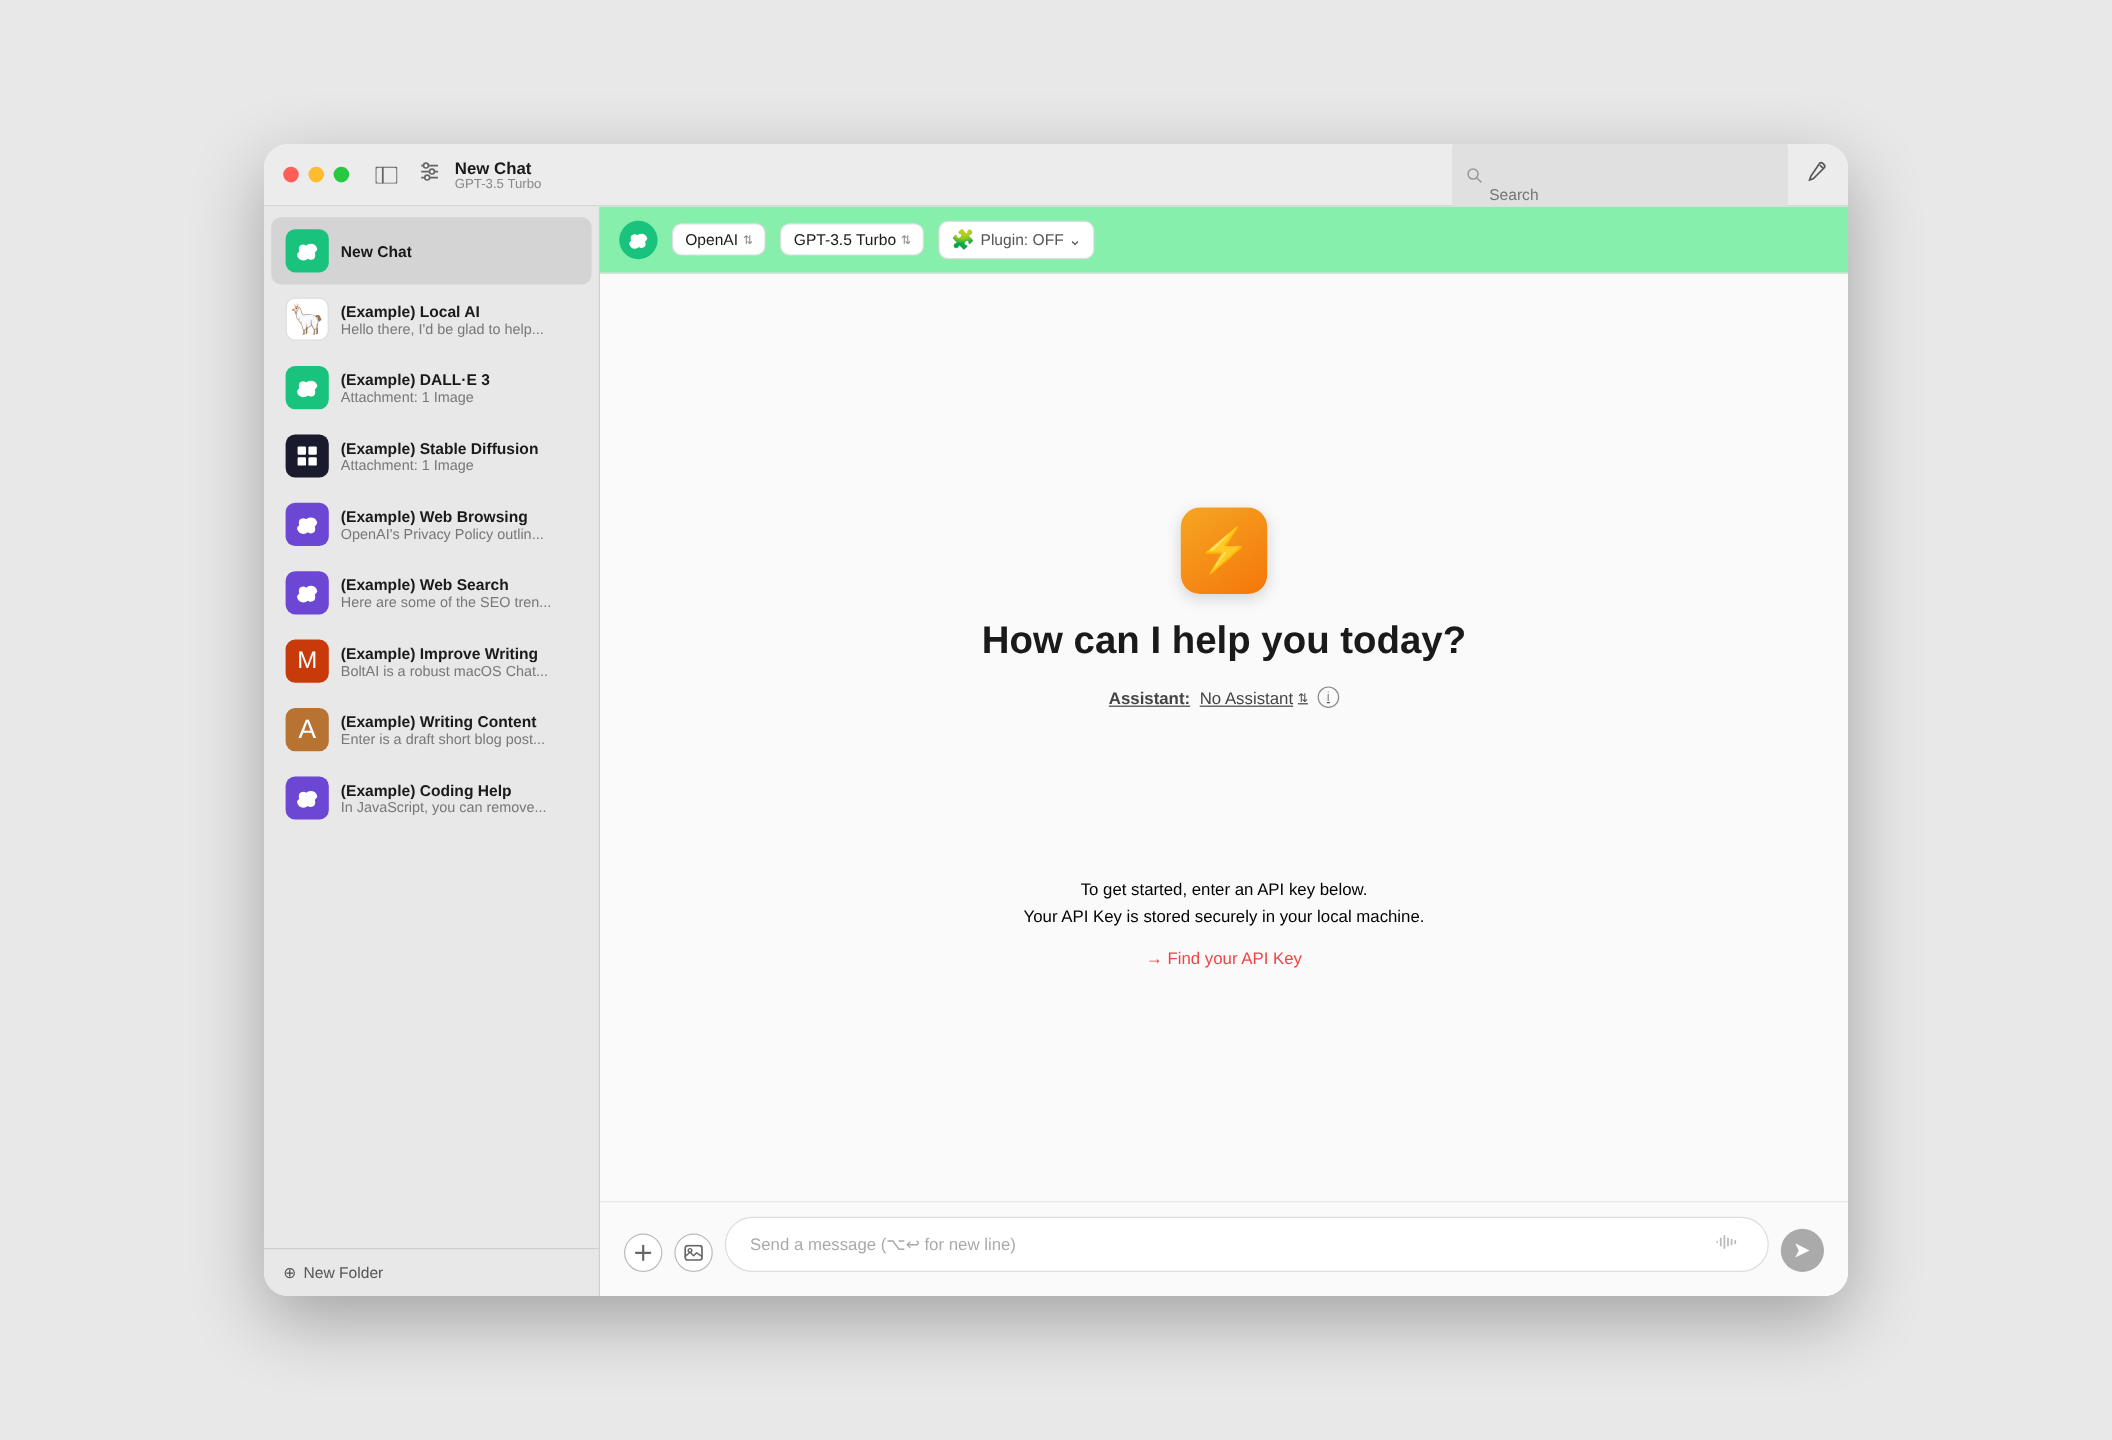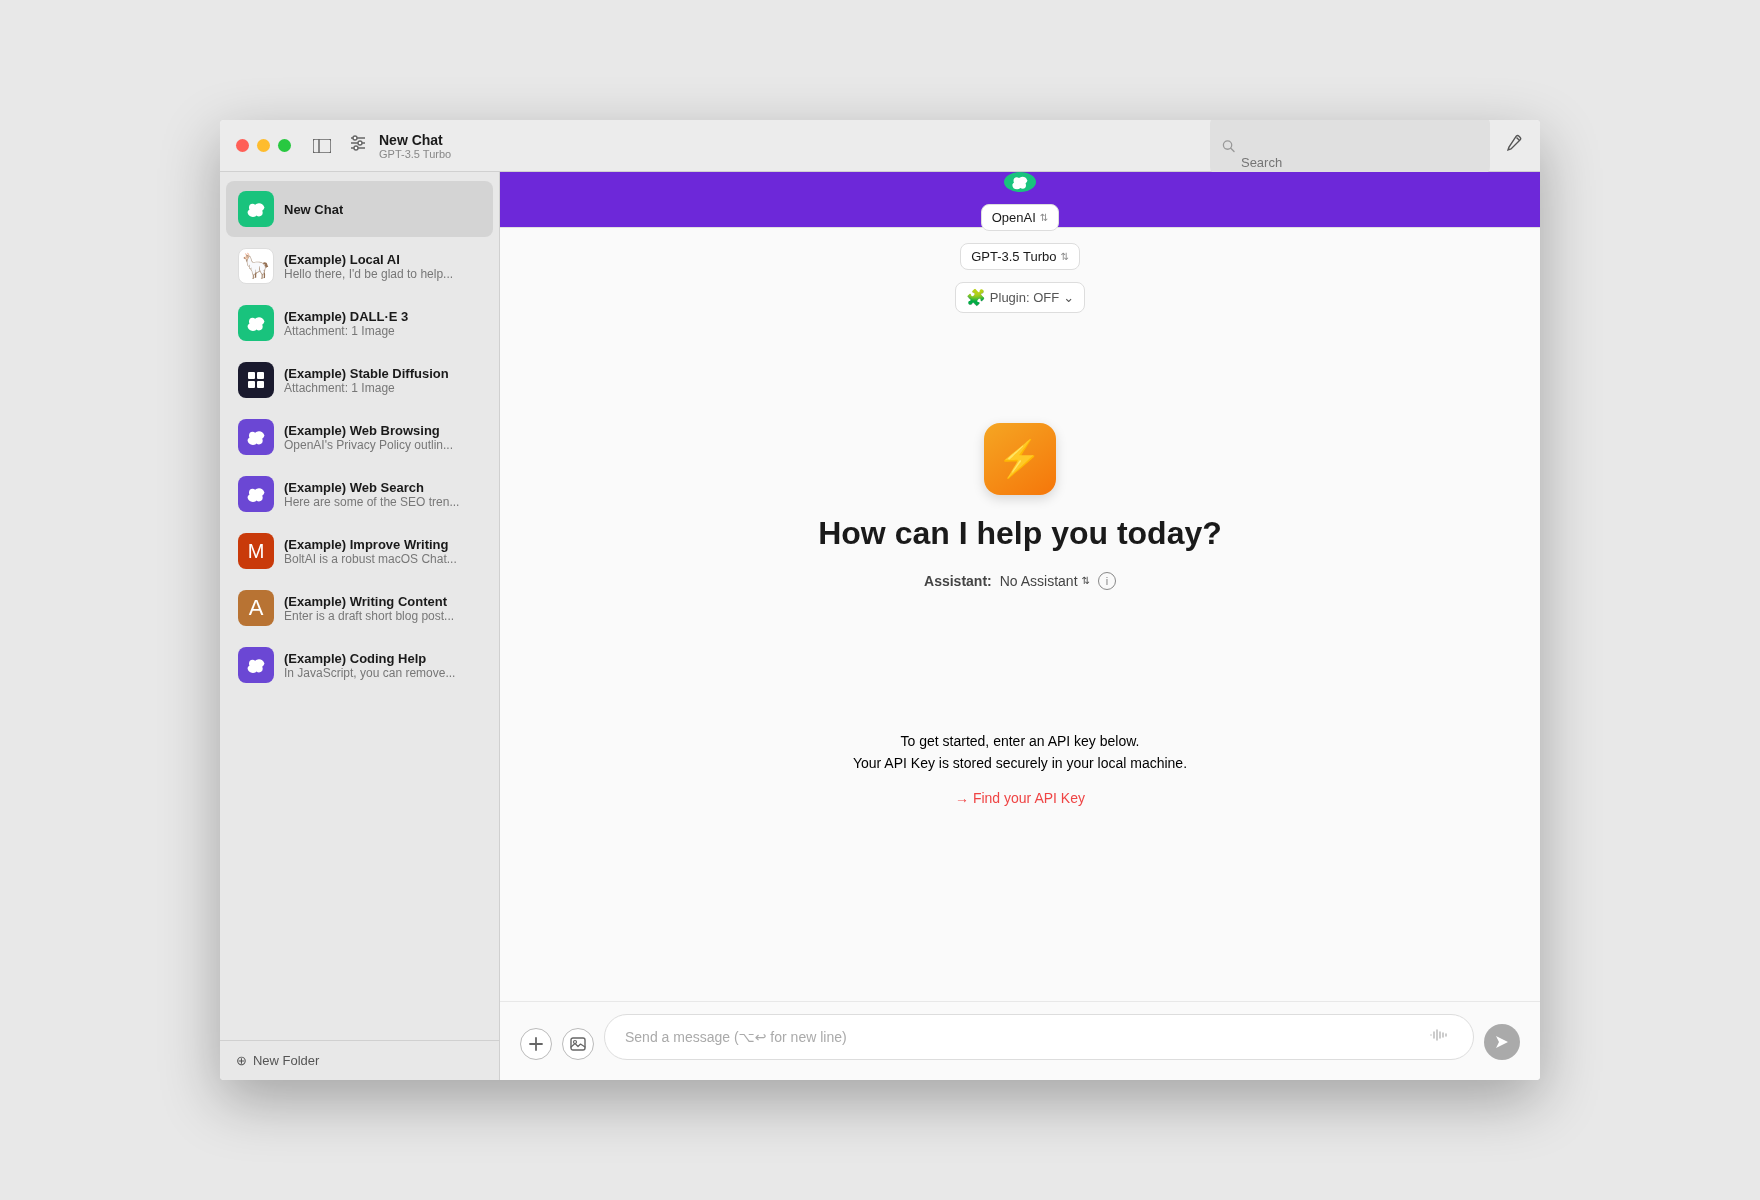--- a/index.html
+++ b/index.html
@@ -10,21 +10,21 @@
       justify-content: center;
       align-items: center;
       width: 1760px;
       height: 1200px;
       overflow: hidden;
     }
     .window {
       width: 1320px;
       height: 960px;
       background: #f5f5f5;
-      border-radius: 4px;
+      border-radius: 20px;
       box-shadow: 0 20px 60px rgba(0,0,0,0.3);
       display: flex;
       flex-direction: column;
       overflow: hidden;
     }
     
     .titlebar {
       height: 52px;
       background: #ececec;
       border-bottom: 1px solid #d0d0d0;
@@ -200,27 +200,26 @@
     }
     
     .main-content {
       flex: 1;
       display: flex;
       flex-direction: column;
       background: #fafafa;
     }
     .chat-toolbar {
       height: 56px;
-      background: #6d28d9;
+      background: #86efac;
       border-bottom: 1px solid #e0e0e0;
       display: flex;
       align-items: center;
       padding: 0 16px;
       gap: 12px;
-      flex-direction: column;
     }
     .chat-toolbar-openai-icon {
       width: 32px;
       height: 32px;
       border-radius: 50%;
       background: #19c37d;
       display: flex;
       align-items: center;
       justify-content: center;
       color: white;
@@ -274,24 +273,25 @@
       box-shadow: 0 4px 12px rgba(0,0,0,0.15);
     }
     .chat-welcome-title {
       font-size: 32px;
       font-weight: 600;
       color: #1a1a1a;
       text-align: center;
     }
     .chat-assistant-row {
       display: flex;
-      align-items: center;
+      align-items: flex-end;
       gap: 8px;
       font-size: 14px;
       color: #444;
+      text-decoration: underline;
     }
     .chat-assistant-label { font-weight: 700; }
     .chat-assistant-selector {
       display: flex;
       align-items: center;
       gap: 4px;
       cursor: pointer;
     }
     .chat-assistant-selector .chevron { font-size: 10px; }
     .info-icon {

